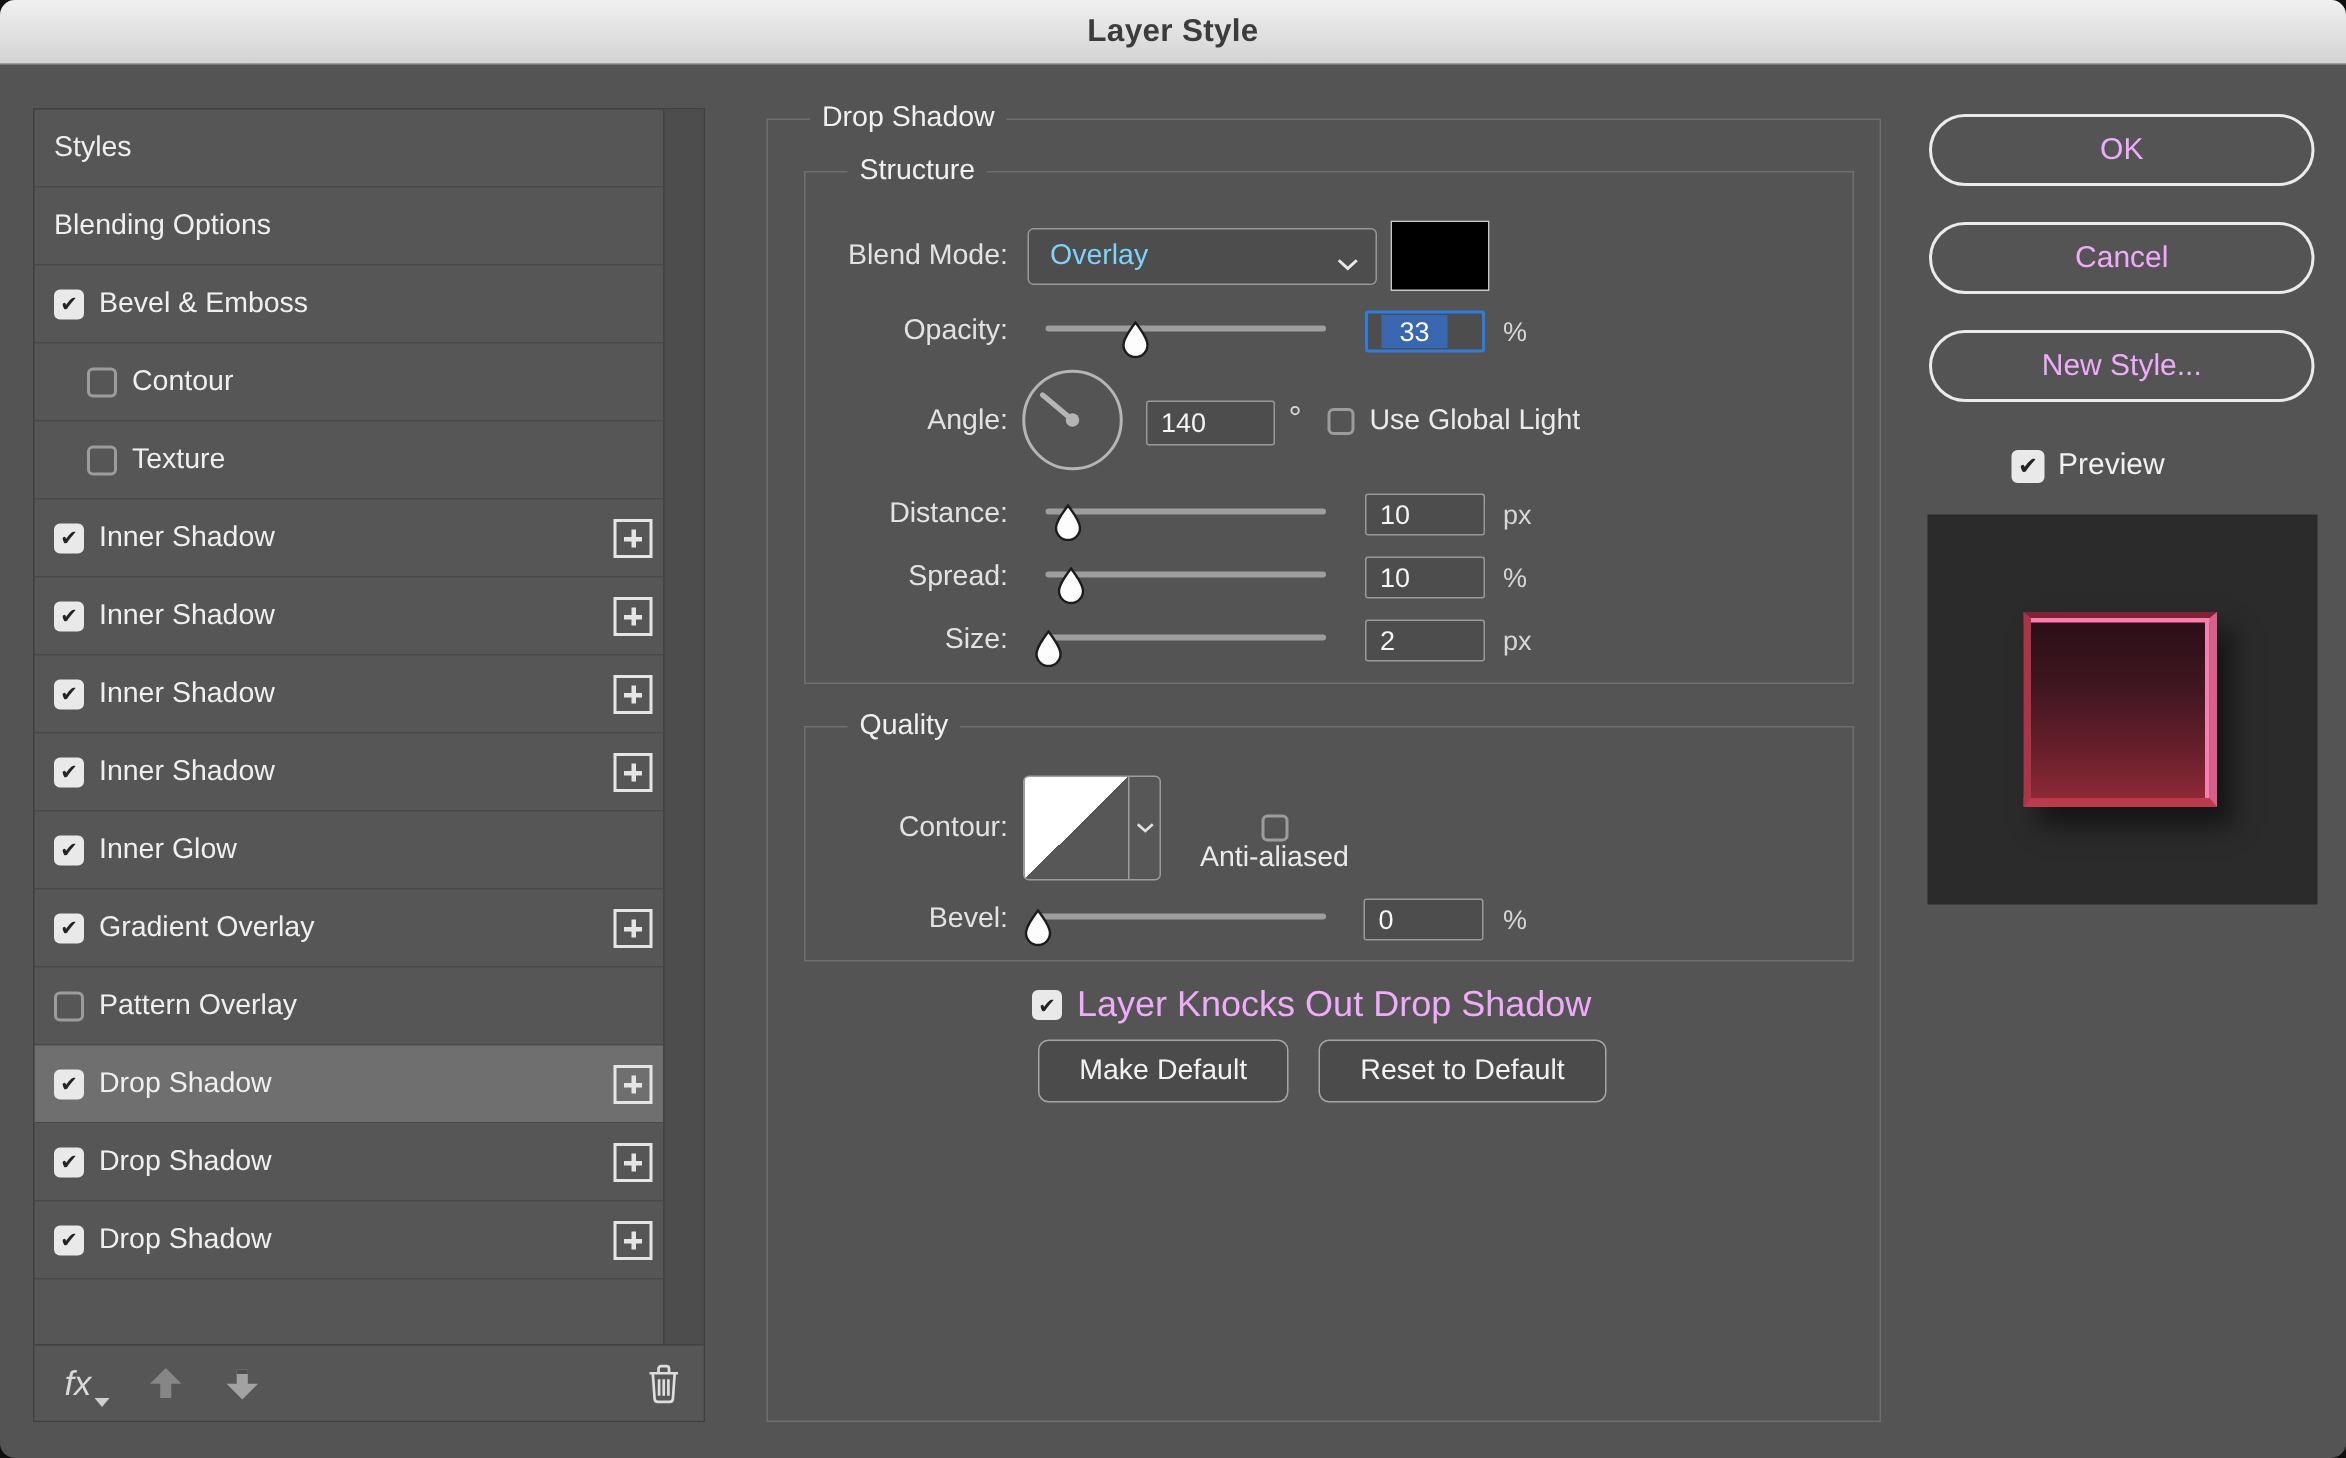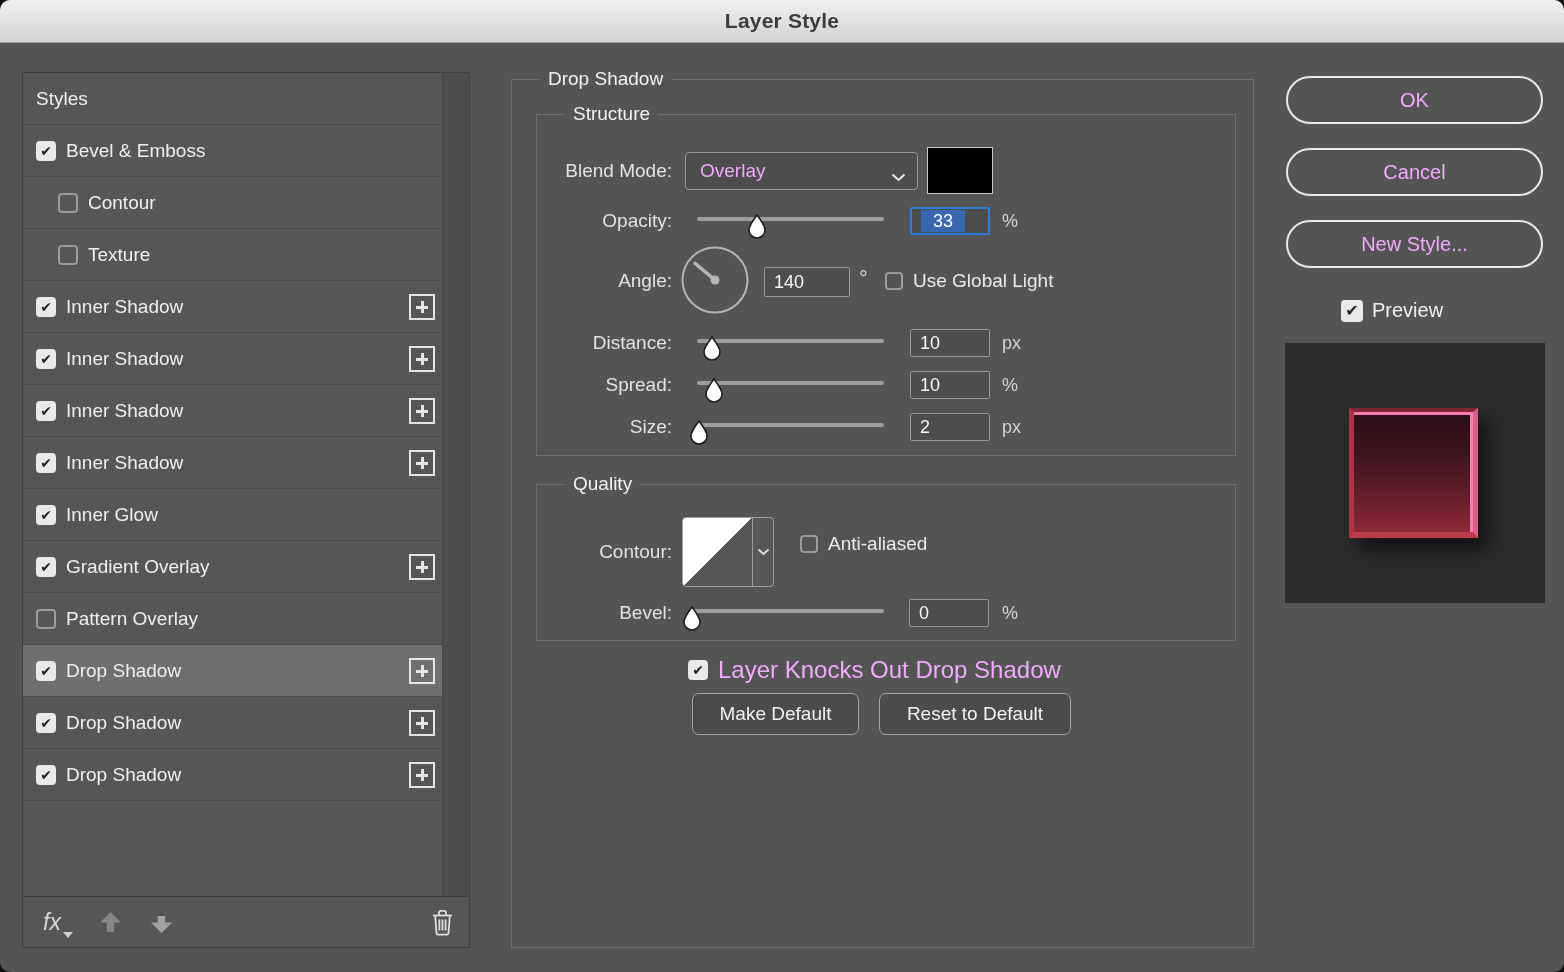--- a/index.html
+++ b/index.html
@@ -64,21 +64,21 @@
     border-radius:2px;font-size:18px;color:#f5f5f5;line-height:26px;padding-left:9px;}
   .valuebox.focused{border:2px solid #2d7ce0;line-height:24px;}
   .valuebox.focused .sel{background:#3a68b0;color:#ffffff;padding:1px 12px;}
 
   .track{position:absolute;height:4px;background:#9e9e9e;border-radius:2px;}
   .thumb{position:absolute;top:-3px;width:22px;height:25px;transform:translateX(-50%);}
 
   
   .dropdown{position:absolute;left:148px;top:37px;width:233px;height:38px;background:#4d4d4d;
     border:1px solid #989898;border-radius:4px;display:flex;align-items:center;padding:0 14px;}
-  .dropdown .dd-value{font-size:19px;color:#f0abfc;}
+  .dropdown .dd-value{font-size:19px;color:#7dd3fc;}
   .dropdown .chev{position:absolute;right:11px;top:15px;}
 
   .swatch{position:absolute;left:390px;top:32px;width:66px;height:47px;border:1px solid #c8c8c8;}
 
   
   .contour-picker{position:absolute;left:145px;top:32px;width:92px;height:70px;border:1px solid #9c9c9c;
     border-radius:4px;overflow:hidden;display:flex;background:#575757;}
   .contour-thumb{width:69px;height:100%;background:linear-gradient(to bottom right,#ffffff 0 50%,#575757 50% 100%);}
   .contour-dd{flex:1;border-left:1px solid #9c9c9c;display:flex;align-items:center;justify-content:center;}
 
@@ -111,20 +111,25 @@
 
   <div class="titlebar">
     <span class="title">Layer Style</span>
   </div>
 
   <div class="left-panel">
     <div class="list-rows">
         <div class="style-row">
 
     <span class="row-label">Styles</span>
+
+  </div>
+        <div class="style-row">
+
+    <span class="row-label">Blending Options</span>
 
   </div>
         <div class="style-row">
     <span class="cbx cb checked"></span>
     <span class="row-label">Bevel &amp; Emboss</span>
 
   </div>
         <div class="style-row indent">
     <span class="cbx cb"></span>
     <span class="row-label">Contour</span>
@@ -293,21 +298,21 @@
 
       <div class="fieldlabel" style="top:53px;">Contour:</div>
       <div class="contour-picker">
         <div class="contour-thumb"></div>
         <div class="contour-dd">
           <svg width="13" height="8" viewBox="0 0 13 8" fill="none">
             <polyline points="1.5,1.5 6.5,6 11.5,1.5" stroke="#e0e0e0" stroke-width="1.8"></polyline>
           </svg>
         </div>
       </div>
-      <div class="abs hcenter" style="left:263px;top:45px;height:28px;gap:10px;">
+      <div class="abs hcenter" style="left:263px;top:58px;height:28px;flex-direction:column;">
         <span class="cbx small"></span>
         <span style="font-size:19px;color:#eaeaea;">Anti-aliased</span>
       </div>
 
       <div class="fieldlabel" style="top:114px;">Bevel:</div>
       <div class="track" style="left:153px;top:124px;width:194px;">
         <span class="thumb" style="left: 1%;">
           <svg width="22" height="25" viewBox="0 0 22 25">
               <path d="M11 1 C11 1 19 11.5 19 16 A8 8 0 1 1 3 16 C3 11.5 11 1 11 1 Z" fill="#fdfdfd" stroke="#1c1c1c" stroke-width="1.6"></path>
             </svg>

